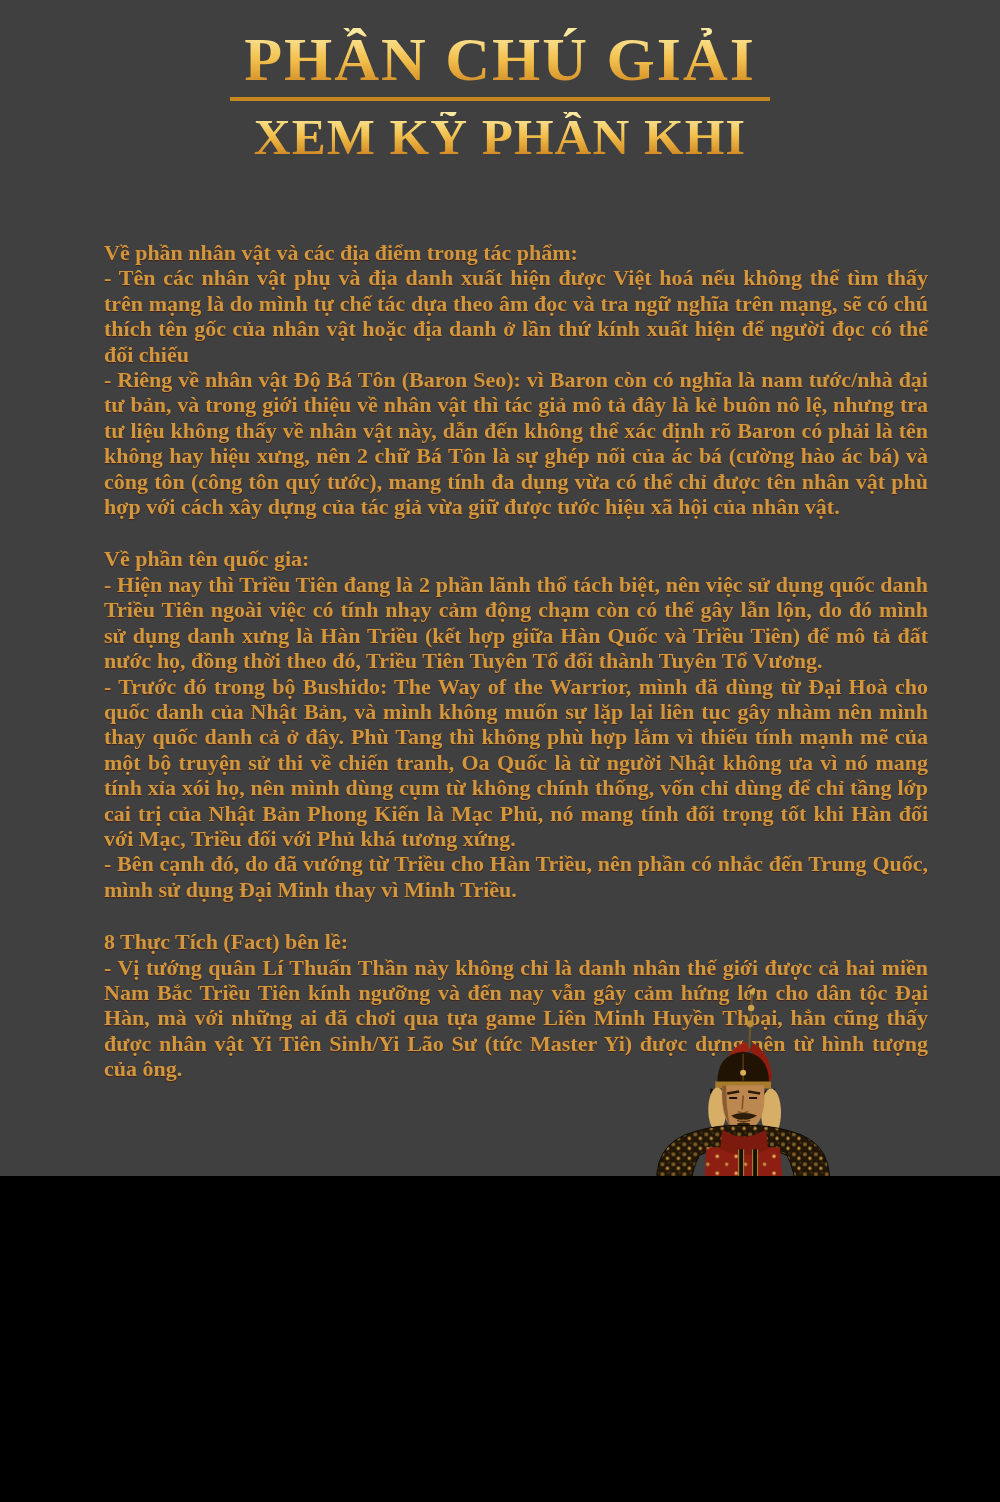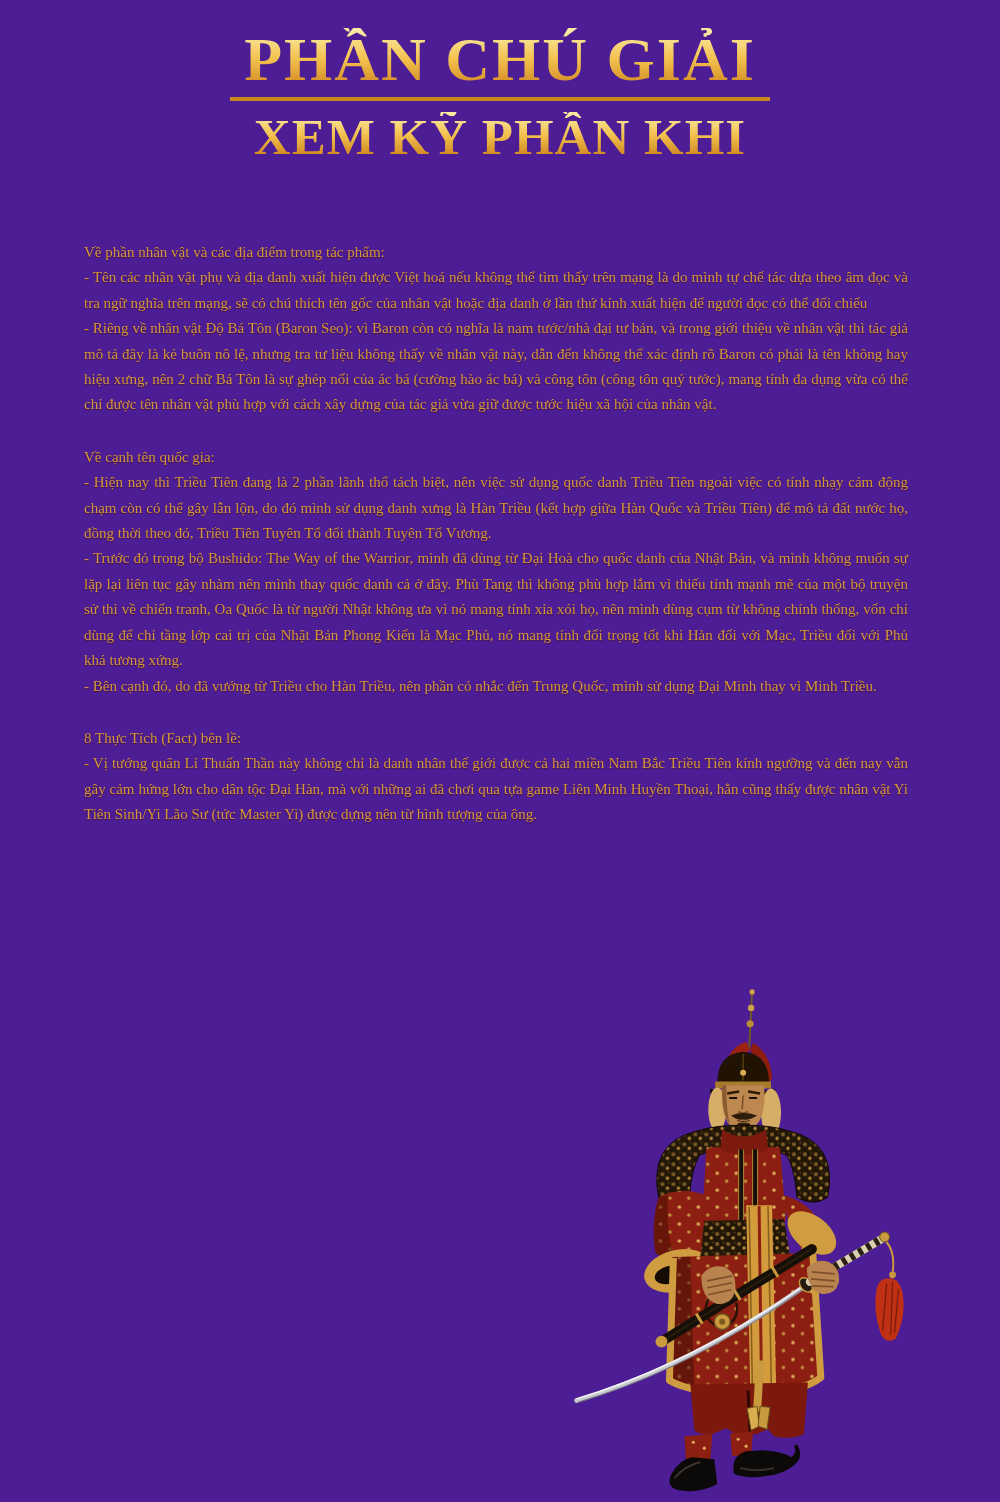--- a/index.html
+++ b/index.html
@@ -1,20 +1,20 @@
 <!DOCTYPE html>
 <html><head>
 <meta charset="utf-8">
 <style>
   html, body { margin: 0; padding: 0; background: #000; }
   .page {
     position: relative;
     width: 1000px;
-    height: 1502px;
-    background: #4c1d95;
+    height: 1176px;
+    background: #404040;
     overflow: hidden;
     font-family: "Liberation Serif", "DejaVu Serif", serif;
   }
   
   .title-block {
     position: absolute;
     top: 28px; left: 0; right: 0;
     text-align: center;
     font-weight: bold;
     line-height: 1;
@@ -39,26 +39,26 @@
     border-bottom: 4px solid #c8871f;
   }
   .title-2, .title-3 {
     font-size: 51px;
     letter-spacing: 1px;
     margin-top: 11px;
   }
   
   .notes {
     position: absolute;
-    top: 240px; left: 84px;
+    top: 240px; left: 104px;
     width: 824px;
     color: #d2973c;
-    font-size: 15px;
+    font-size: 22px;
     line-height: 25.4px;
-    font-weight: normal;
+    font-weight: bold;
     text-align: justify;
     text-shadow: 0 1px 1px rgba(70,15,0,.65);
   }
   .notes p { margin: 0; }
   .notes section + section { margin-top: 27px; }
   
   .figure {
     position: absolute;
     left: 560px; top: 982px;
     width: 440px; height: 520px;
@@ -76,21 +76,21 @@
     <div class="gold title-2">XEM KỸ PHẦN KHI</div>
   </header>
 
   <main class="notes">
     <section>
       <p>Về phần nhân vật và các địa điểm trong tác phẩm:</p>
       <p>- Tên các nhân vật phụ và địa danh xuất hiện được Việt hoá nếu không thể tìm thấy trên mạng là do mình tự chế tác dựa theo âm đọc và tra ngữ nghĩa trên mạng, sẽ có chú thích tên gốc của nhân vật hoặc địa danh ở lần thứ kính xuất hiện để người đọc có thể đối chiếu</p>
       <p>- Riêng về nhân vật Độ Bá Tôn (Baron Seo): vì Baron còn có nghĩa là nam tước/nhà đại tư bản, và trong giới thiệu về nhân vật thì tác giả mô tả đây là kẻ buôn nô lệ, nhưng tra tư liệu không thấy về nhân vật này, dẫn đến không thể xác định rõ Baron có phải là tên không hay hiệu xưng, nên 2 chữ Bá Tôn là sự ghép nối của ác bá (cường hào ác bá) và công tôn (công tôn quý tước), mang tính đa dụng vừa có thể chỉ được tên nhân vật phù hợp với cách xây dựng của tác giả vừa giữ được tước hiệu xã hội của nhân vật.</p>
     </section>
     <section>
-      <p>Về cạnh tên quốc gia:</p>
+      <p>Về phần tên quốc gia:</p>
       <p>- Hiện nay thì Triều Tiên đang là 2 phần lãnh thổ tách biệt, nên việc sử dụng quốc danh Triều Tiên ngoài việc có tính nhạy cảm động chạm còn có thể gây lẫn lộn, do đó mình sử dụng danh xưng là Hàn Triều (kết hợp giữa Hàn Quốc và Triều Tiên) để mô tả đất nước họ, đồng thời theo đó, Triều Tiên Tuyên Tổ đổi thành Tuyên Tổ Vương.</p>
       <p>- Trước đó trong bộ Bushido: The Way of the Warrior, mình đã dùng từ Đại Hoà cho quốc danh của Nhật Bản, và mình không muốn sự lặp lại liên tục gây nhàm nên mình thay quốc danh cả ở đây. Phù Tang thì không phù hợp lắm vì thiếu tính mạnh mẽ của một bộ truyện sử thi về chiến tranh, Oa Quốc là từ người Nhật không ưa vì nó mang tính xỉa xói họ, nên mình dùng cụm từ không chính thống, vốn chỉ dùng để chỉ tầng lớp cai trị của Nhật Bản Phong Kiến là Mạc Phủ, nó mang tính đối trọng tốt khi Hàn đối với Mạc, Triều đối với Phủ khá tương xứng.</p>
       <p>- Bên cạnh đó, do đã vướng từ Triều cho Hàn Triều, nên phần có nhắc đến Trung Quốc, mình sử dụng Đại Minh thay vì Minh Triều.</p>
     </section>
     <section>
       <p>8 Thực Tích (Fact) bên lề:</p>
       <p>- Vị tướng quân Lí Thuấn Thần này không chỉ là danh nhân thế giới được cả hai miền Nam Bắc Triều Tiên kính ngưỡng và đến nay vẫn gây cảm hứng lớn cho dân tộc Đại Hàn, mà với những ai đã chơi qua tựa game Liên Minh Huyền Thoại, hẳn cũng thấy được nhân vật Yi Tiên Sinh/Yi Lão Sư (tức Master Yi) được dựng nên từ hình tượng của ông.</p>
     </section>
   </main>
 

